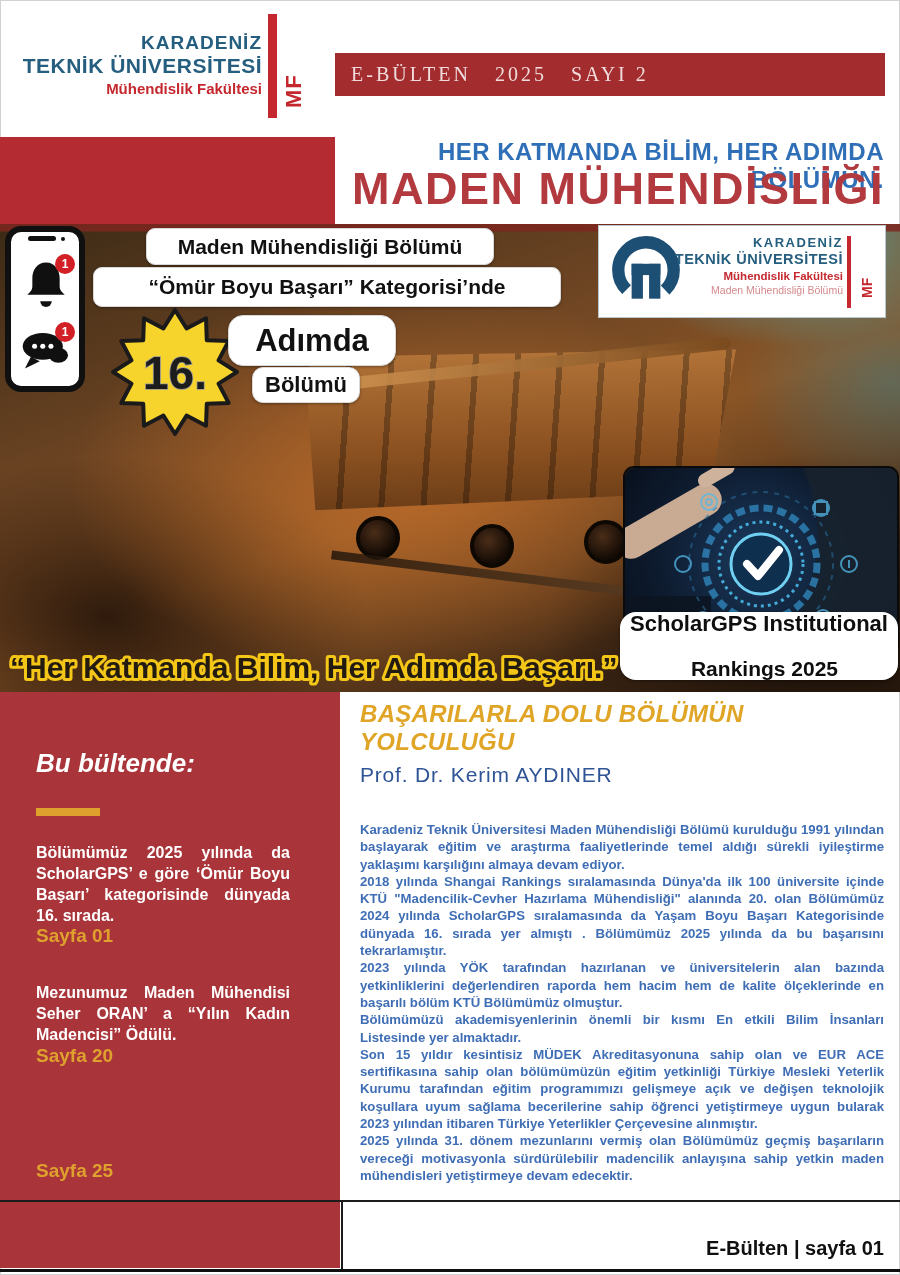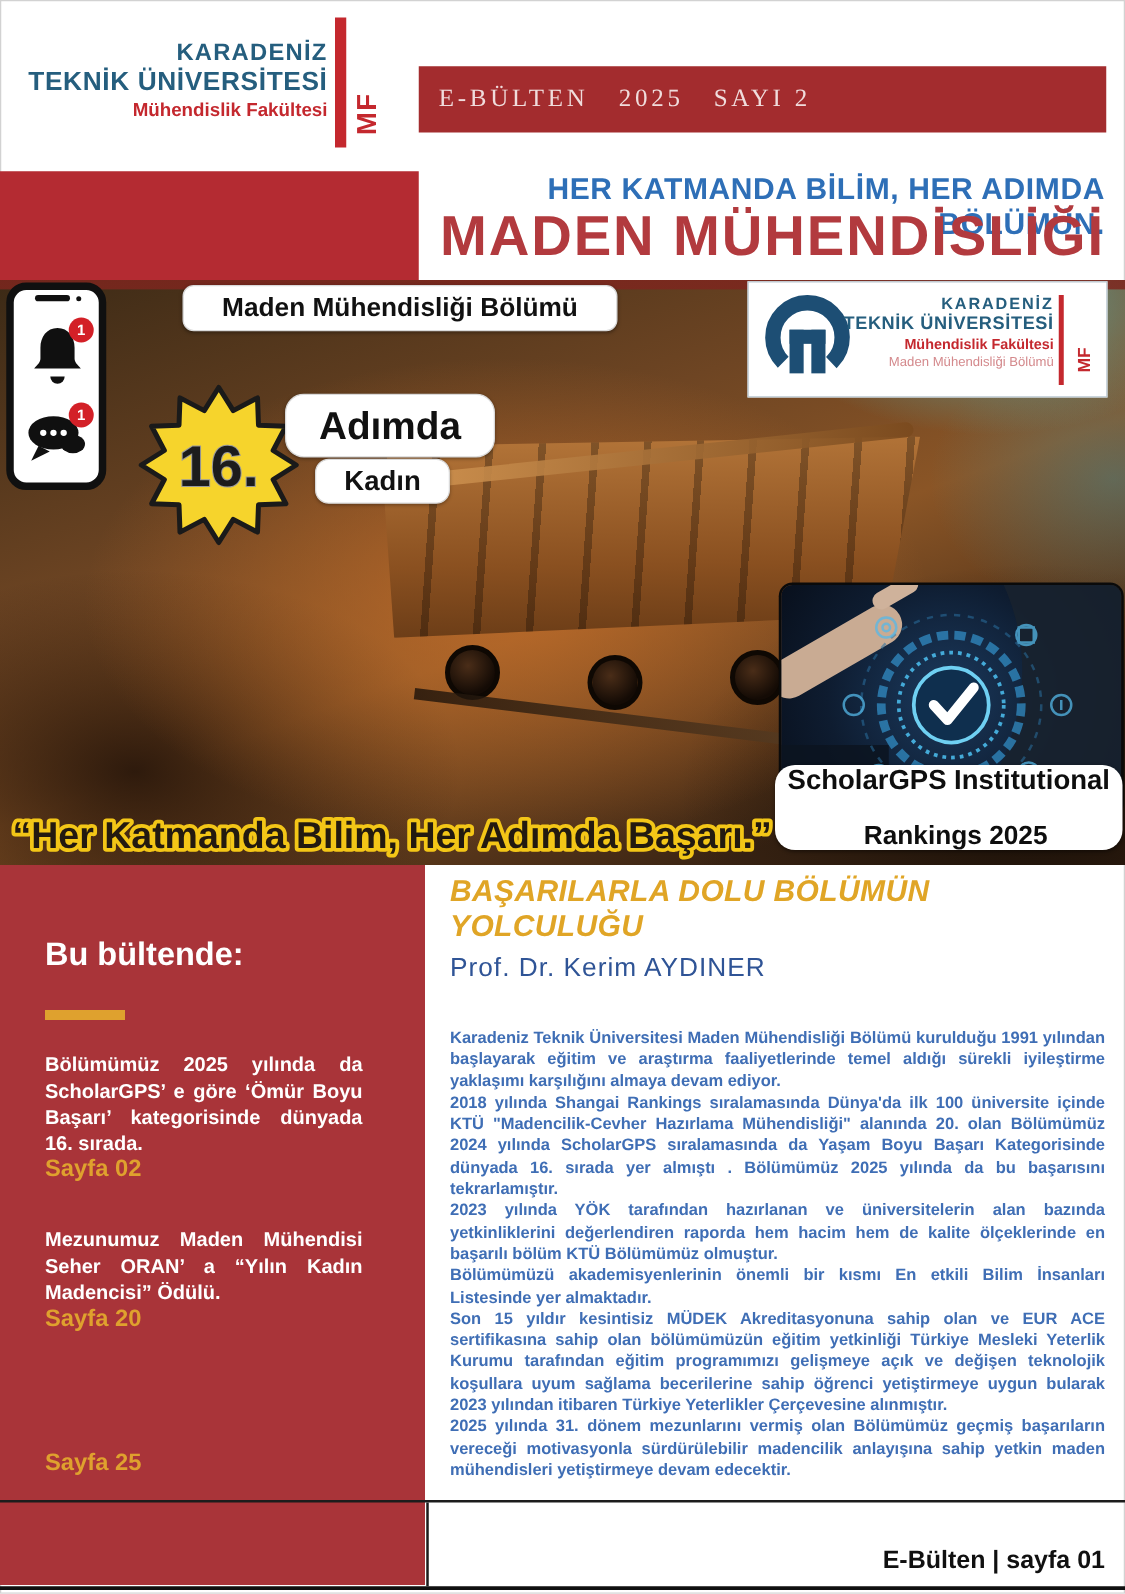--- a/index.html
+++ b/index.html
@@ -10,21 +10,21 @@
   }
   
   .hdr-logo-text{position:absolute;left:0;top:33px;width:262px;text-align:right;line-height:1.1;}
   .hdr-l1{font-size:19px;font-weight:700;color:#255e7e;letter-spacing:1px;}
   .hdr-l2{font-size:21px;font-weight:700;color:#255e7e;letter-spacing:0.5px;}
   .hdr-l3{font-size:15px;font-weight:700;color:#c4282e;margin-top:4px;}
   .hdr-vbar{position:absolute;left:268px;top:14px;width:9px;height:104px;background:#c4282e;}
   .hdr-mf{position:absolute;left:281px;top:38px;height:70px;display:flex;align-items:center;
     writing-mode:vertical-rl;transform:rotate(180deg);
     font-size:22px;font-weight:700;color:#c4282e;letter-spacing:1px;}
-  .banner{position:absolute;left:335px;top:53px;width:550px;height:53px;background:#a32c2e;
+  .banner{position:absolute;left:335px;top:53px;width:550px;height:43px;background:#a32c2e;
     display:flex;align-items:center;padding-left:16px;box-sizing:border-box;
     font-family:"Liberation Serif",serif;font-size:20px;color:#f0dcdc;letter-spacing:3px;white-space:pre;}
   
   .hero-redblock{position:absolute;left:0;top:137px;width:335px;height:87px;background:#b42b32;}
   .hero-tagline{position:absolute;right:16px;top:138px;width:560px;text-align:right;
     font-size:24px;font-weight:700;color:#2e6fb7;letter-spacing:0.5px;}
   .hero-title{position:absolute;right:16px;top:163px;width:560px;text-align:right;
     font-size:45px;font-weight:700;color:#b23a3e;letter-spacing:1.5px;}
   
   .photo{position:absolute;left:0;top:224px;width:900px;height:468px;background-color:#4a3018;
@@ -83,21 +83,21 @@
     background:radial-gradient(circle at 48% 48%,#1b3a5e 0%,#0e1c30 55%,#070d18 100%);
     box-shadow:0 0 0 2px #0a0a0a;}
   .scholar-label{position:absolute;left:620px;top:612px;width:278px;height:68px;background:#ffffff;border-radius:16px;
     box-shadow:0 1px 3px rgba(0,0,0,.4);display:flex;flex-direction:column;align-items:center;justify-content:center;
     color:#0e0e0e;font-weight:700;line-height:1.25;gap:19px;}
   .sl1{font-size:22px;} .sl2{font-size:21px;padding-left:11px;}
   
   .quote-svg{position:absolute;left:6px;top:640px;}
   
   .sidebar{position:absolute;left:0;top:692px;width:340px;height:576px;background:#a93439;}
-  .sb-title{position:absolute;left:36px;top:56px;font-size:26px;font-weight:700;color:#ffffff;text-align:right;}
+  .sb-title{position:absolute;left:36px;top:56px;font-size:26px;font-weight:700;font-style:italic;color:#ffffff;text-align:right;}
   .sb-bar{position:absolute;left:36px;top:116px;width:64px;height:8px;background:#dfa12e;}
   .sb-item{position:absolute;left:36px;width:254px;color:#ffffff;font-size:16px;font-weight:700;
     line-height:21px;text-align:justify;}
   .sb-i1{top:150px;} .sb-i2{top:290px;} .sb-i3{top:405px;}
   .sb-page{position:absolute;left:36px;color:#dfa12e;font-size:19px;font-weight:700;}
   .sb-p1{top:233px;} .sb-p2{top:353px;} .sb-p3{top:468px;}
   
   .article{position:absolute;left:360px;top:700px;width:524px;}
   .art-heading{font-size:24px;font-weight:700;font-style:italic;color:#e0a526;letter-spacing:0.3px;}
   .art-author{font-size:21px;font-weight:400;color:#2f5496;margin-top:7px;letter-spacing:0.8px;}
@@ -153,28 +153,29 @@
         <path d="M16 38 L8 54 L28 44 Z" fill="#101010"></path>
         <circle cx="21" cy="24" r="3.4" fill="#ffffff"></circle>
         <circle cx="32" cy="24" r="3.4" fill="#ffffff"></circle>
         <circle cx="43" cy="24" r="3.4" fill="#ffffff"></circle>
       </svg>
     </div>
     <div class="badge b2">1</div>
   </div>
 
   <div class="pill pill-top">Maden Mühendisliği Bölümü</div>
+  <div class="pill pill-cat">“Ömür Boyu Başarı” Kategorisi’nde</div>
   <div class="star-wrap">
     <svg width="134" height="134" viewBox="0 0 134 134" xmlns="http://www.w3.org/2000/svg">
       <polygon points="67,5 78.6,23.5 98,13.3 98.8,35.2 120.7,36 110.5,55.4 129,67 110.5,78.6 120.7,98 98.8,98.8 98,120.7 78.6,110.5 67,129 55.4,110.5 36,120.7 35.2,98.8 13.3,98 23.5,78.6 5,67 23.5,55.4 13.3,36 35.2,35.2 36,13.3 55.4,23.5" fill="#f6d42c" stroke="#1a1a1a" stroke-width="4" stroke-linejoin="round"></polygon>
       <text x="67" y="84" text-anchor="middle" font-family="Liberation Sans, sans-serif" font-size="46" font-weight="bold" fill="#1c1c1c" stroke="#9a9a9a" stroke-width="1.6" paint-order="stroke">16.</text>
     </svg>
   </div>
   <div class="pill pill-world">Adımda</div>
-  <div class="pill pill-place">Kadın</div>
+  <div class="pill pill-place">Bölümü</div>
 
   <div class="logo-box">
     <div class="emblem">
       <svg width="78" height="78" viewBox="0 0 76 76" xmlns="http://www.w3.org/2000/svg">
         <circle cx="38" cy="36" r="27" fill="none" stroke="#1d4e74" stroke-width="12" stroke-dasharray="128 42" transform="rotate(134.5 38 36)"></circle>
         <rect x="24" y="30" width="28" height="11" fill="#1d4e74"></rect>
         <rect x="24" y="30" width="11" height="34" fill="#1d4e74"></rect>
         <rect x="41" y="30" width="11" height="34" fill="#1d4e74"></rect>
       </svg>
     </div>
@@ -220,21 +221,21 @@
   </div>
 
   <svg class="quote-svg" width="620" height="54" viewBox="0 0 620 54" xmlns="http://www.w3.org/2000/svg">
     <text x="4" y="38" font-family="Liberation Sans, sans-serif" font-size="30" font-weight="bold" fill="#231a10" stroke="#f3c617" stroke-width="6" paint-order="stroke" stroke-linejoin="round">“Her Katmanda Bilim, Her Adımda Başarı.”</text>
   </svg>
 
   <div class="sidebar">
     <div class="sb-title">Bu bültende:</div>
     <div class="sb-bar"></div>
     <div class="sb-item sb-i1">Bölümümüz 2025 yılında da ScholarGPS’ e göre ‘Ömür Boyu Başarı’ kategorisinde dünyada 16. sırada.</div>
-    <div class="sb-page sb-p1">Sayfa 02</div>
+    <div class="sb-page sb-p1">Sayfa 01</div>
     <div class="sb-item sb-i2">Mezunumuz Maden Mühendisi Seher ORAN’ a “Yılın Kadın Madencisi” Ödülü.</div>
     <div class="sb-page sb-p2">Sayfa 20</div>
     <div class="sb-page sb-p3">Sayfa 25</div>
   </div>
 
   <div class="article">
     <div class="art-heading">BAŞARILARLA DOLU BÖLÜMÜN YOLCULUĞU</div>
     <div class="art-author">Prof. Dr. Kerim AYDINER</div>
     <div class="art-body">
       <p>Karadeniz Teknik Üniversitesi Maden Mühendisliği Bölümü kurulduğu 1991 yılından başlayarak eğitim ve araştırma faaliyetlerinde temel aldığı sürekli iyileştirme yaklaşımı karşılığını almaya devam ediyor.</p>

